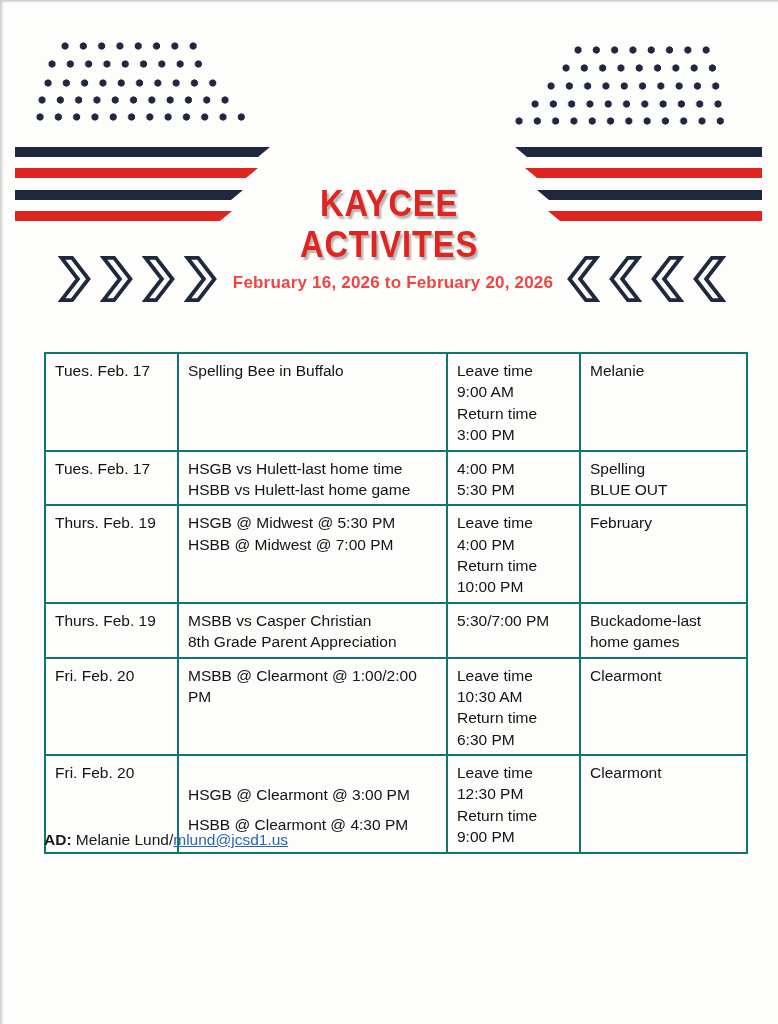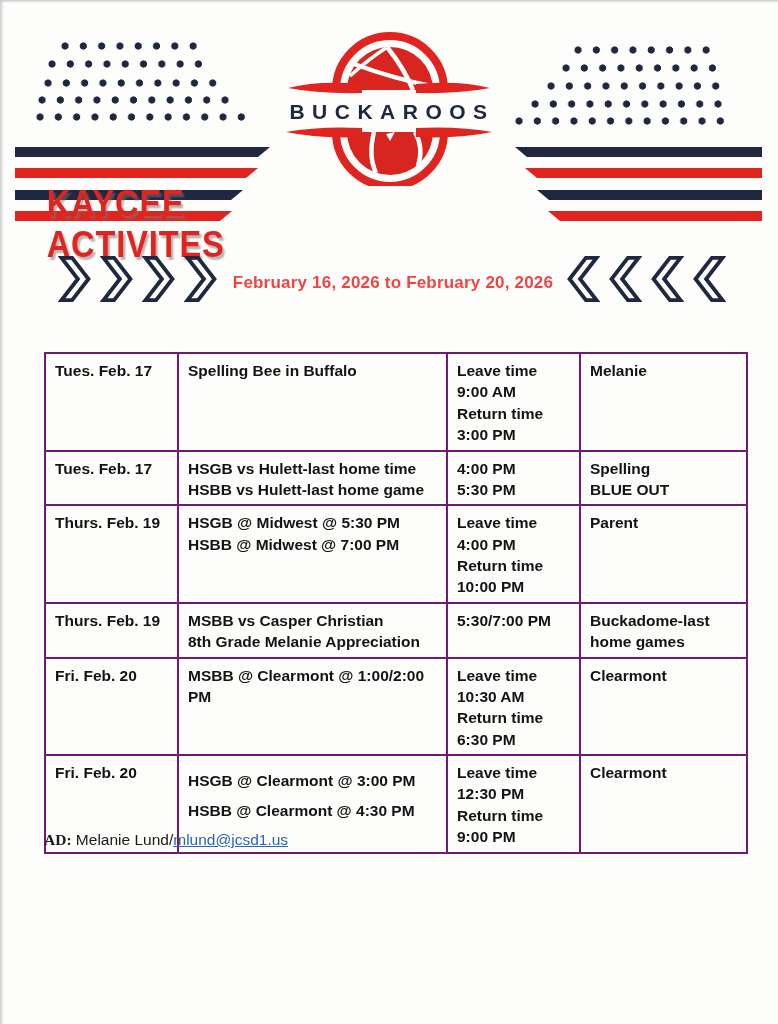--- a/index.html
+++ b/index.html
@@ -43,48 +43,48 @@
   .sr2{top:168px;width:237px;}
   .sr3{top:190px;width:225px;}
   .sr4{top:211px;width:214px;}
 
   
   .logo{position:absolute;left:272px;top:24px;width:234px;height:162px;}
   .logo svg{width:100%;height:100%;display:block;}
   .logo text{font-family:"Liberation Sans",sans-serif;}
 
   
-  .big-title{position:absolute;left:0;top:183px;width:100%;text-align:left;
+  .big-title{position:absolute;left:0;top:183px;width:100%;text-align:center;
     color:#e02420;font-weight:bold;line-height:41px;}
   .big-title .line{display:block;font-size:37px;transform:scaleX(.88);
     transform-origin:50% 50%;letter-spacing:1px;
     text-shadow:2.5px 2.5px 2px rgba(120,120,120,.55);}
 
   .date-range{position:absolute;left:4px;top:273px;width:100%;text-align:center;
     font-size:17px;font-weight:bold;color:#ef4444;letter-spacing:.2px;}
 
   
   .chev-group{position:absolute;top:254px;display:flex;gap:8px;}
   .chev-left-group{left:58px;}
   .chev-right-group{left:566px;}
   .chev-group svg{width:34px;height:50px;display:block;}
 
   
   .tbl{position:absolute;left:44px;top:352px;width:702px;border-collapse:collapse;
     table-layout:fixed;}
-  .tbl td{border:2px solid #701a75;vertical-align:top;padding:6px 9px 4px 9px;
-    font-weight:bold;font-size:15.5px;line-height:1.38;white-space:pre-line;
+  .tbl td{border:2px solid #0f766e;vertical-align:top;padding:6px 9px 4px 9px;
+    font-weight:normal;font-size:15.5px;line-height:1.38;white-space:pre-line;
     color:#131313;}
   .tbl tr.r1{height:87px;} .tbl tr.r2{height:53px;} .tbl tr.r3{height:87px;}
   .tbl tr.r4{height:54px;} .tbl tr.r5{height:85px;} .tbl tr.r6{height:89px;}
-  .tbl td.spread{line-height:1.95;padding-top:10px;}
+  .tbl td.spread{line-height:1.95;padding-top:24px;}
 
   
   .ad-line{position:absolute;left:44px;top:831px;font-size:15.5px;color:#1a1a1a;}
-  .ad-line .lbl{font-weight:bold;font-family:Liberation Serif, serif;}
+  .ad-line .lbl{font-weight:bold;}
   .ad-line a{color:#2a66b0;text-decoration:underline;cursor:pointer;}
 </style>
 </head>
 <body>
 
 <div class="page">
   <div class="scan-top"></div>
   <div class="scan-left"></div>
 
   <div>
@@ -108,46 +108,20 @@
     <div class="stripe navy sl sl3"></div>
     <div class="stripe red  sl sl4"></div>
   </div>
   <div>
     <div class="stripe navy sr sr1"></div>
     <div class="stripe red  sr sr2"></div>
     <div class="stripe navy sr sr3"></div>
     <div class="stripe red  sr sr4"></div>
   </div>
 
-  <div class="logo">
-    <svg viewBox="0 0 230 162">
-
-      <path d="M62,66 A54,54 0 0 1 170,66" fill="none" stroke="#e02420" stroke-width="8"></path>
-
-      <path d="M73,66 A43,43 0 0 1 159,66 Z" fill="#d8251f"></path>
-      <path d="M80,40 Q118,54 157,62" stroke="#ffffff" stroke-width="4.5" fill="none"></path>
-      <path d="M113,23 Q130,44 139,66" stroke="#ffffff" stroke-width="4.5" fill="none"></path>
-      <path d="M76,52 Q96,34 112,24" stroke="#ffffff" stroke-width="3.5" fill="none"></path>
-
-      <path d="M88,60 Q45,56 14,64 Q45,70 88,69 Z" fill="#e02420"></path>
-      <path d="M142,60 Q185,56 216,64 Q185,70 142,69 Z" fill="#e02420"></path>
-
-      <text x="118" y="95" text-anchor="middle" font-size="21" font-weight="600" letter-spacing="7.5" fill="#202840">BUCKAROOS</text>
-
-      <path d="M62,108 A54,54 0 0 0 170,108" fill="none" stroke="#e02420" stroke-width="8"></path>
-
-      <path d="M73,108 A43,43 0 0 0 159,108 Z" fill="#d8251f"></path>
-      <path d="M100,108 Q94,132 102,149" stroke="#ffffff" stroke-width="4.5" fill="none"></path>
-      <path d="M141,108 Q150,124 144,142" stroke="#ffffff" stroke-width="4.5" fill="none"></path>
-      <path d="M112,110 l9,-2 l-5,9 Z" fill="#ffffff"></path>
-
-      <path d="M88,104 Q45,102 12,108 Q45,115 88,113 Z" fill="#e02420"></path>
-      <path d="M142,104 Q185,102 218,108 Q185,115 142,113 Z" fill="#e02420"></path>
-    </svg>
-  </div>
 
   <div class="big-title">
     <span class="line">KAYCEE</span>
     <span class="line">ACTIVITES</span>
   </div>
 
   <div class="chev-group chev-left-group">
     <svg viewBox="0 0 34 52">
       <path d="M3,4 h11 l17,22 l-17,22 h-11 l17,-22 Z" fill="none" stroke="#202840" stroke-width="4"></path>
     </svg>
@@ -206,26 +180,26 @@
 BLUE OUT</td>
       </tr>
       <tr class="r3">
         <td>Thurs. Feb. 19</td>
         <td>HSGB @ Midwest @ 5:30 PM
 HSBB @ Midwest @ 7:00 PM</td>
         <td>Leave time
 4:00 PM
 Return time
 10:00 PM</td>
-        <td>Parent</td>
+        <td>February</td>
       </tr>
       <tr class="r4">
         <td>Thurs. Feb. 19</td>
         <td>MSBB vs Casper Christian
-8th Grade Melanie Appreciation</td>
+8th Grade Parent Appreciation</td>
         <td>5:30/7:00 PM</td>
         <td>Buckadome-last
 home games</td>
       </tr>
       <tr class="r5">
         <td>Fri. Feb. 20</td>
         <td>MSBB @ Clearmont @ 1:00/2:00 PM</td>
         <td>Leave time
 10:30 AM
 Return time

